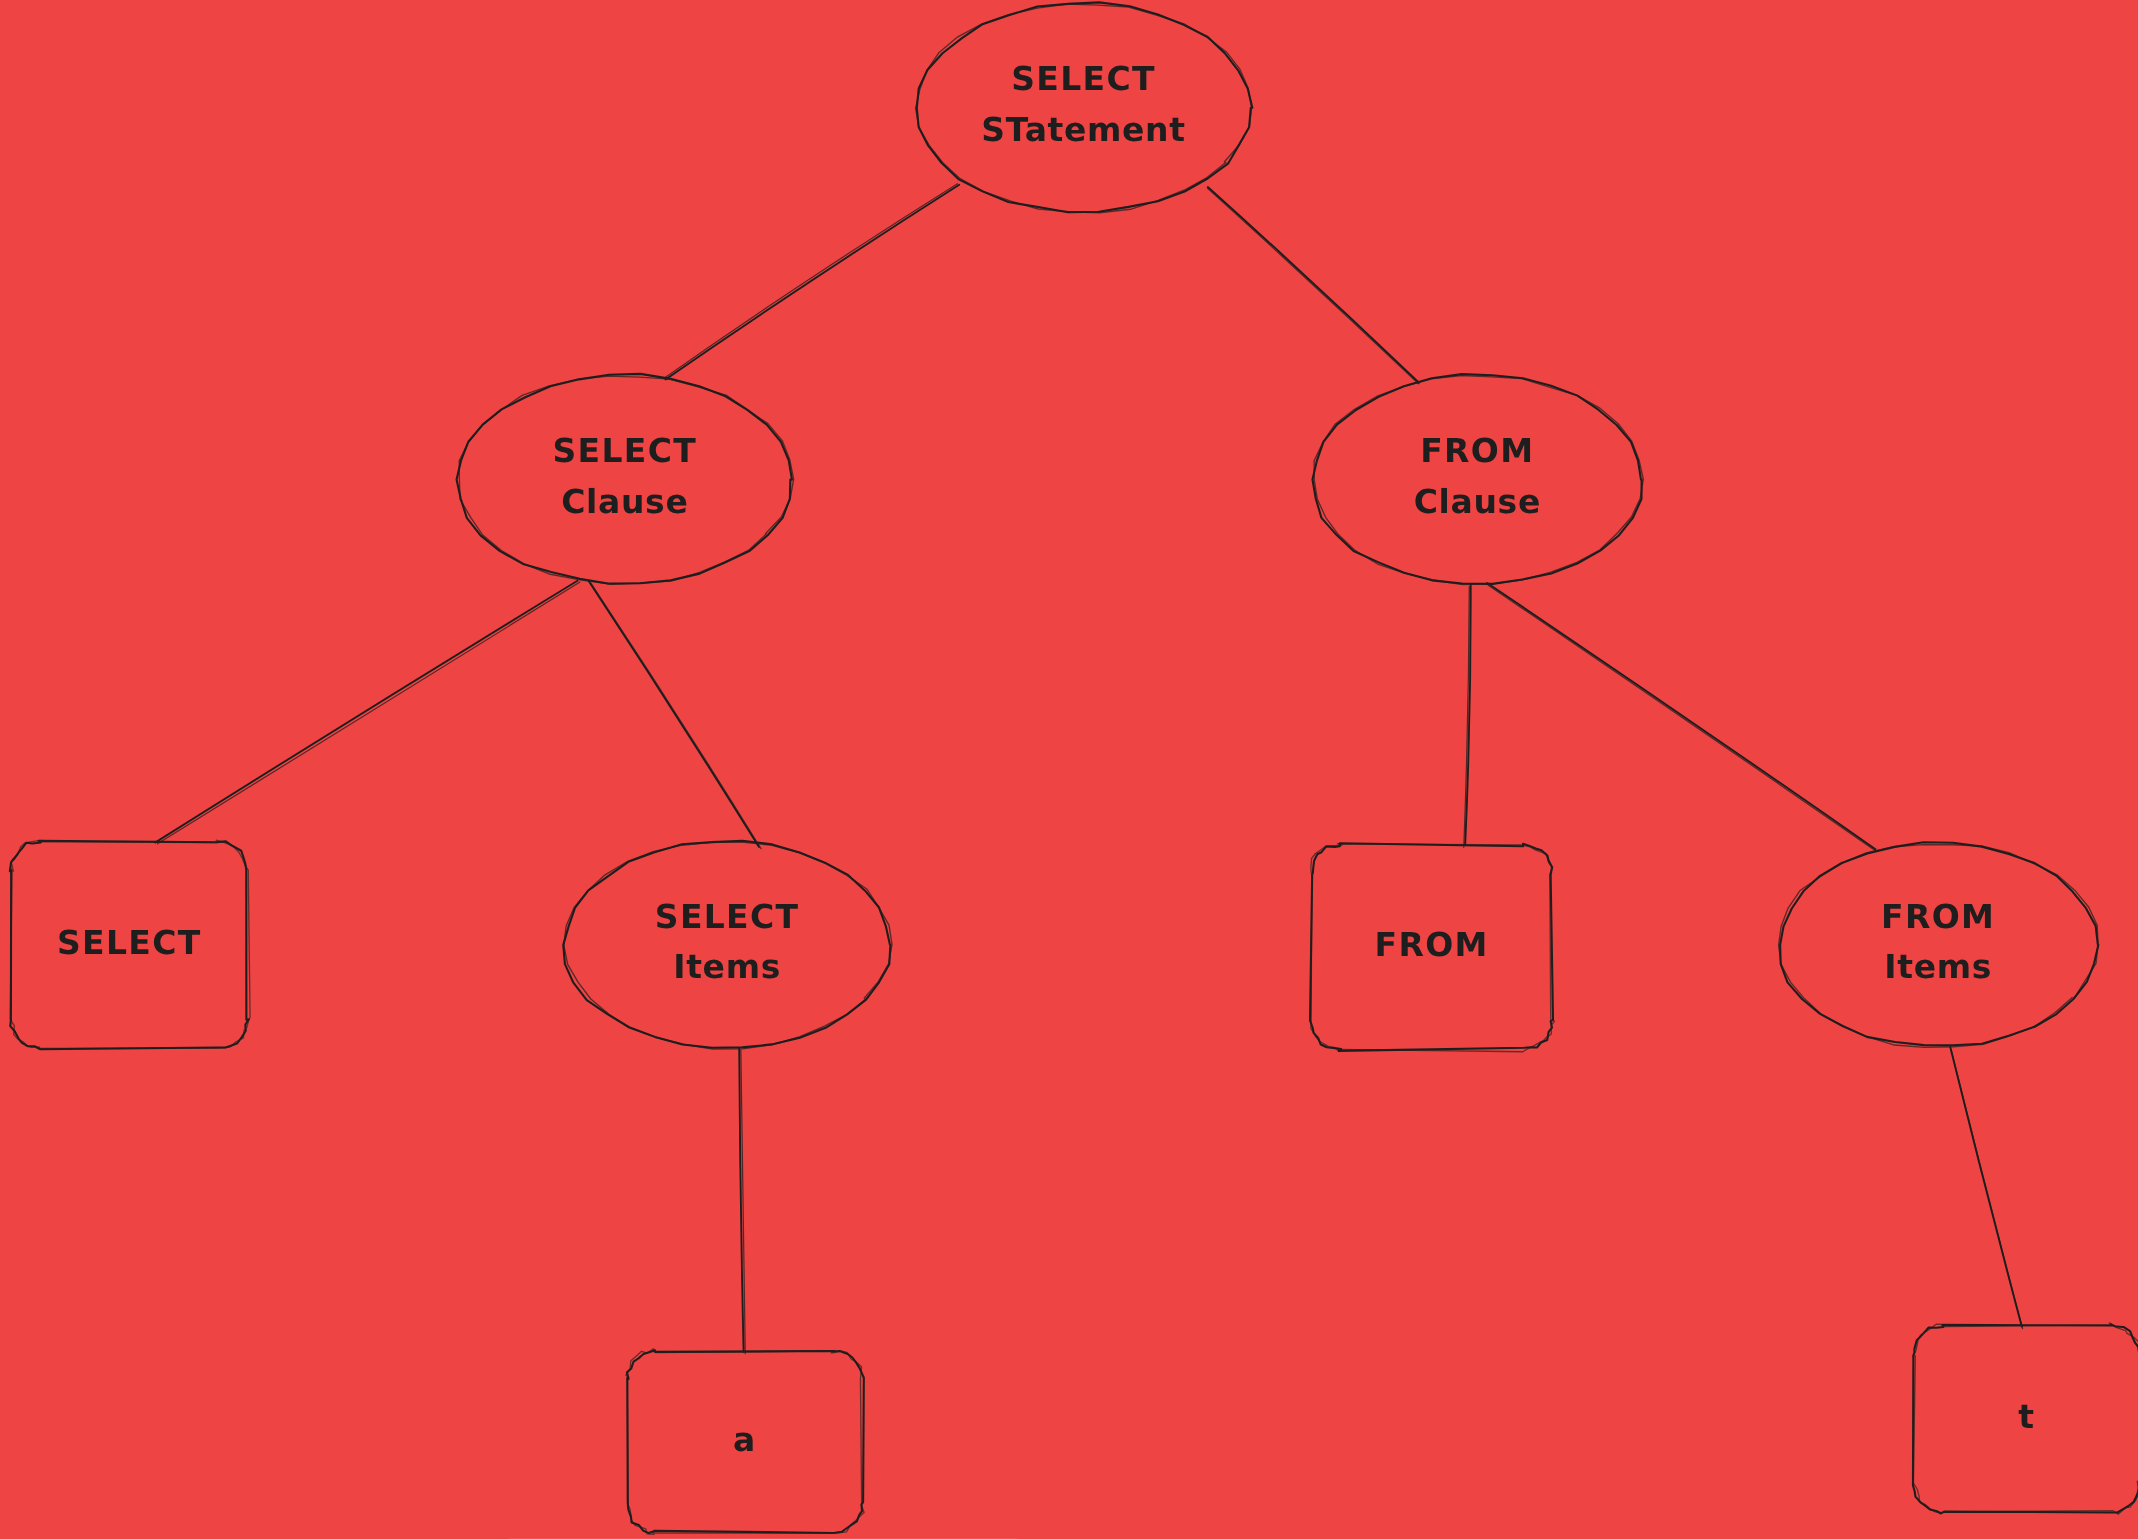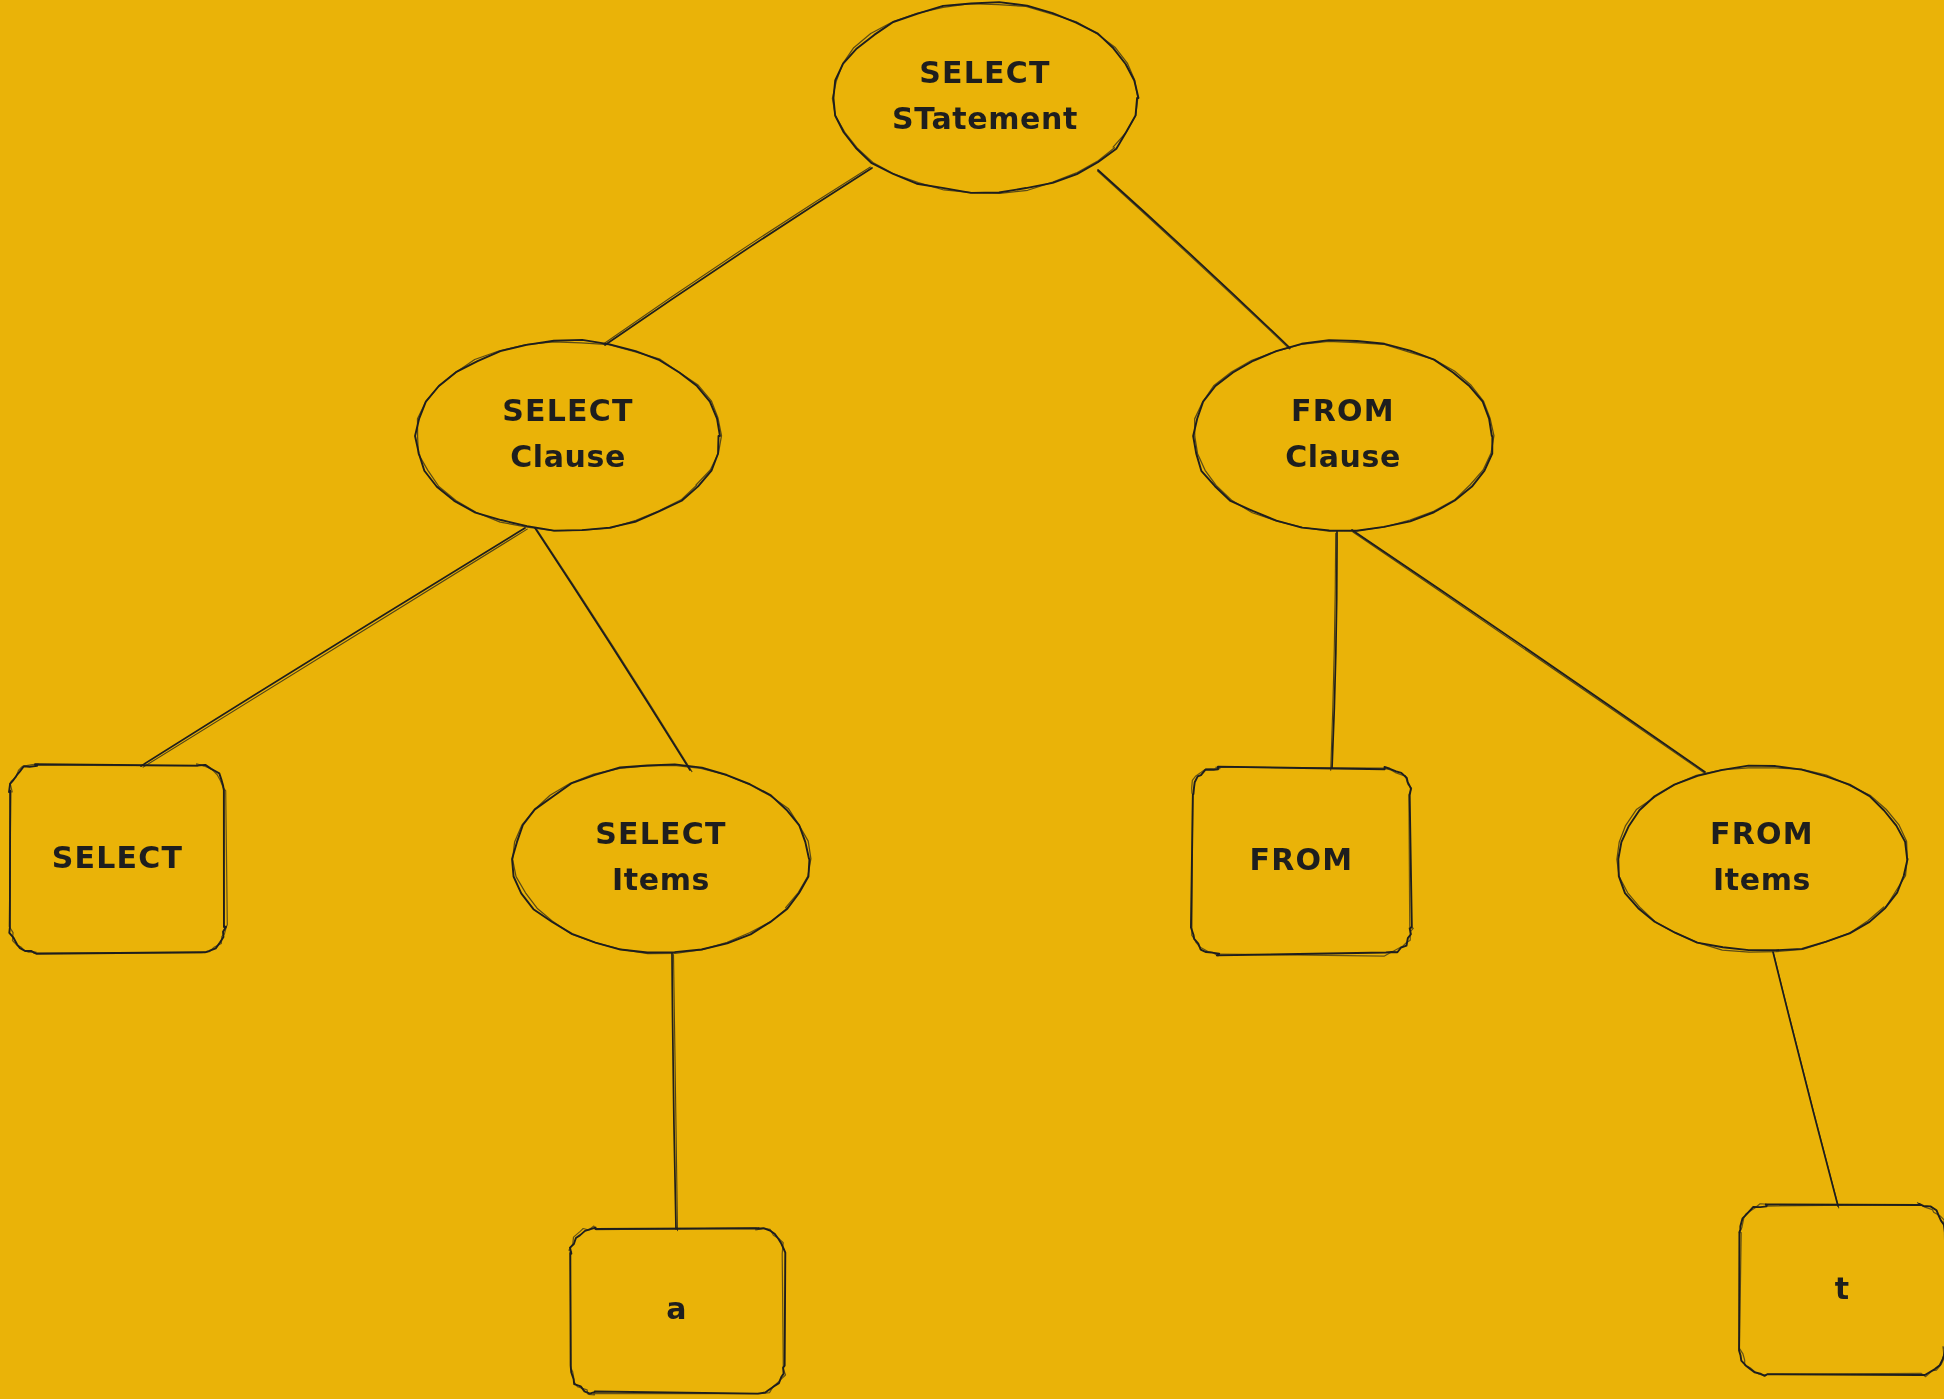--- a/index.html
+++ b/index.html
@@ -5,21 +5,21 @@
 <style>
   html, body {
     margin: 0;
     padding: 0;
     background: #f2f3f5;
   }
   #canvas-root {
     position: relative;
     width: 1944px;
     height: 1399px;
-    background: #eab308;
+    background: #ef4444;
     overflow: hidden;
     font-family: "DejaVu Sans", sans-serif;
   }
   #tree-svg {
     position: absolute;
     top: 0;
     left: 0;
     width: 1944px;
     height: 1399px;
   }

